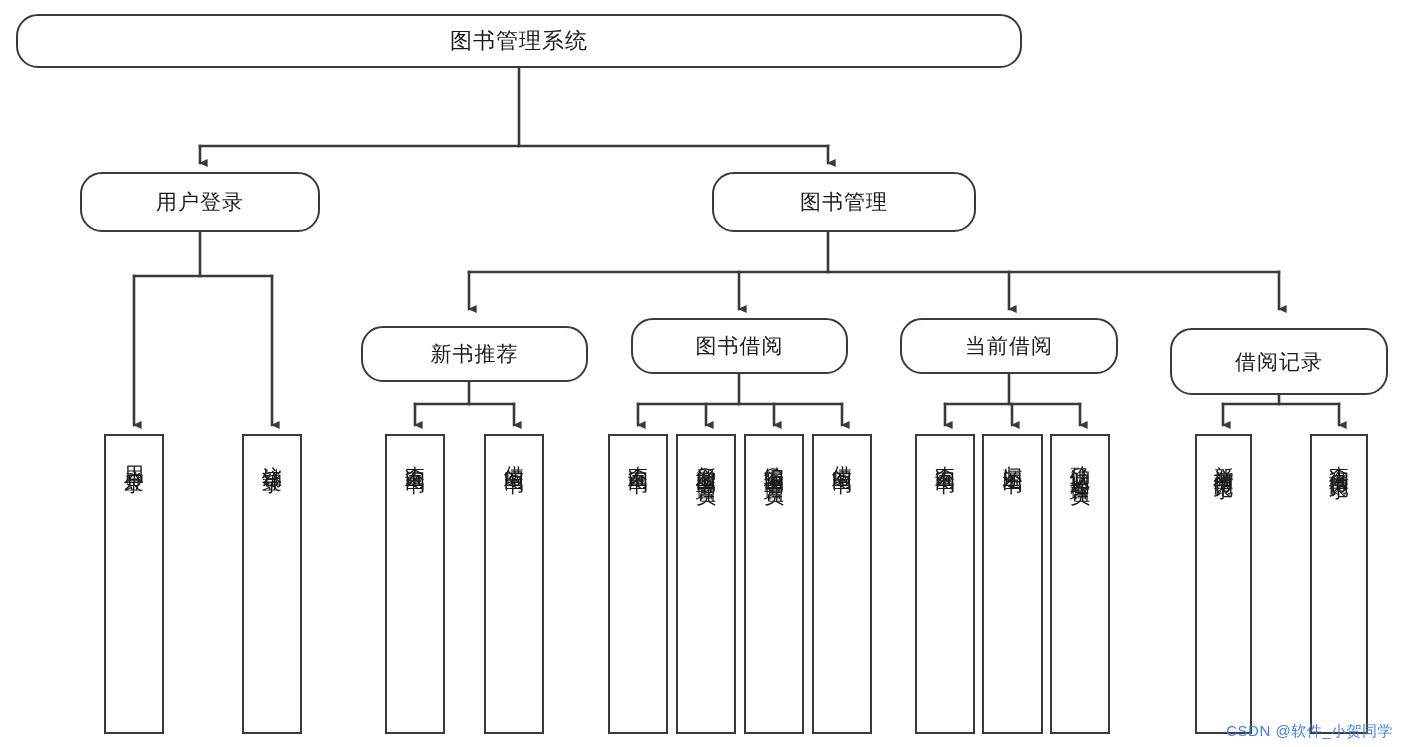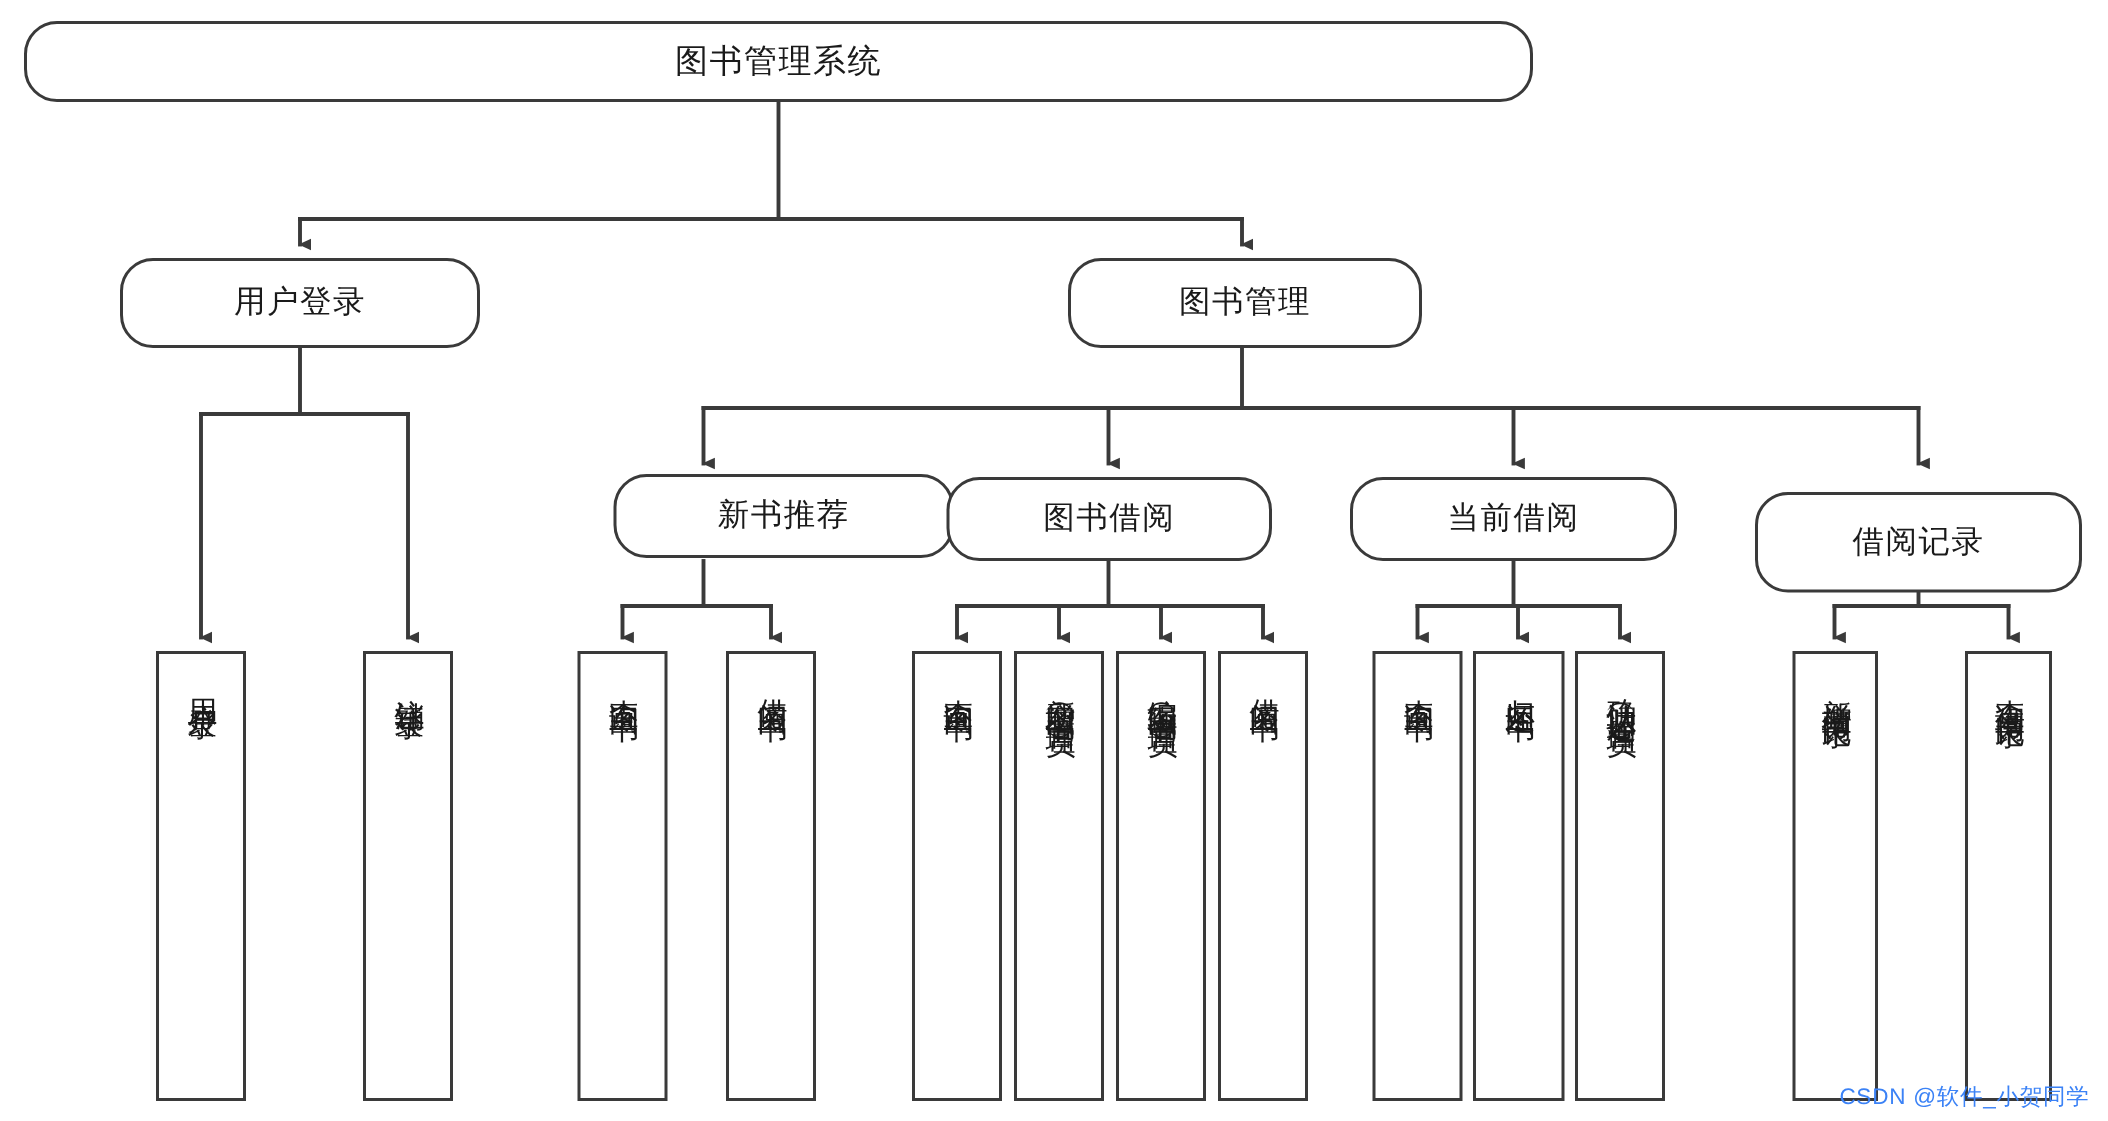--- a/index.html
+++ b/index.html
@@ -143,25 +143,25 @@
     </g>
   </svg>
 
   <div class="node horiz root" style="left:16px; top:14px; width:1006px; height:54px;">
     <span class="htext">图书管理系统</span>
   </div>
 
   <div class="node horiz" style="left:80px; top:172px; width:240px; height:60px;">
     <span class="htext">用户登录</span>
   </div>
-  <div class="node horiz" style="left:712px; top:172px; width:236px; height:60px;">
+  <div class="node horiz" style="left:712px; top:172px; width:264px; height:60px;">
     <span class="htext">图书管理</span>
   </div>
 
-  <div class="node horiz" style="left:361px; top:316px; width:227px; height:56px;margin-left:48px;">
+  <div class="node horiz" style="left:361px; top:326px; width:227px; height:56px;">
     <span class="htext">新书推荐</span>
   </div>
   <div class="node horiz" style="left:900px; top:318px; width:218px; height:56px;">
     <span class="htext">当前借阅</span>
   </div>
   <div class="node horiz" style="left:631px; top:318px; width:217px; height:56px;">
     <span class="htext">图书借阅</span>
   </div>
   <div class="node horiz" style="left:1170px; top:328px; width:218px; height:67px;">
     <span class="htext">借阅记录</span>

